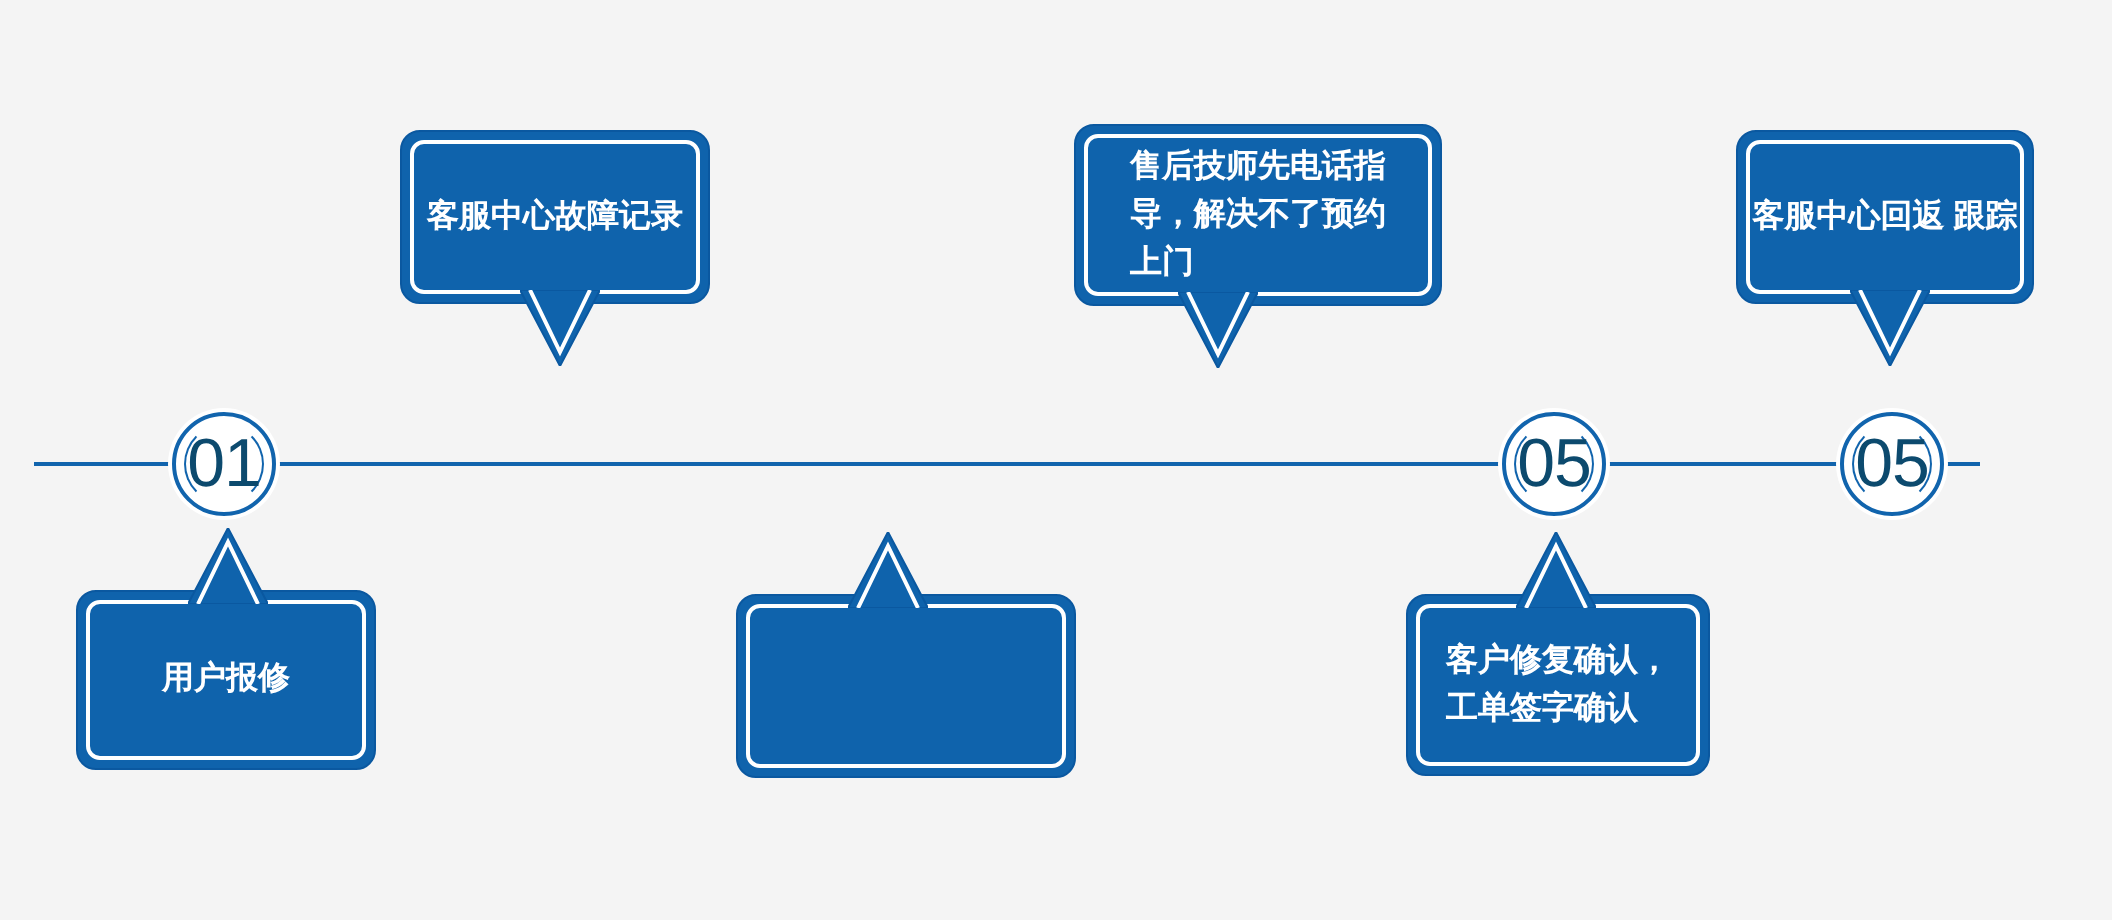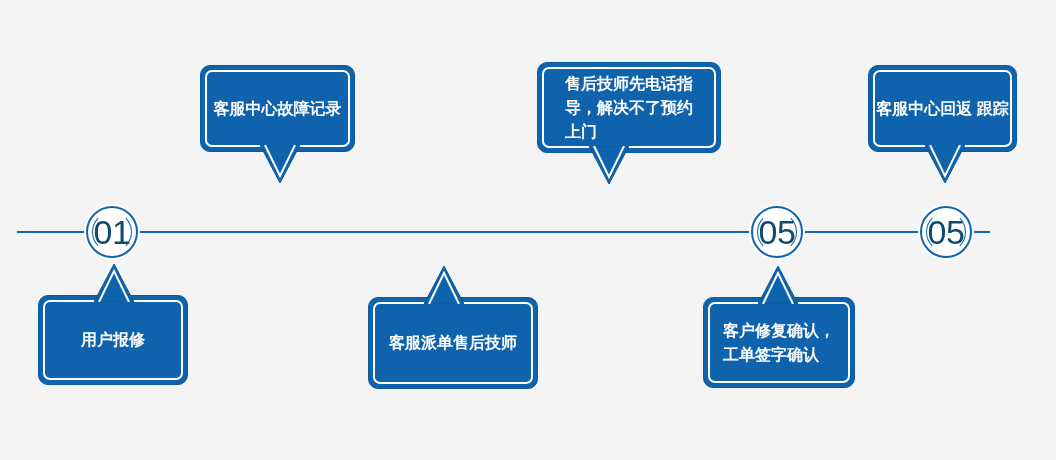--- a/index.html
+++ b/index.html
@@ -69,21 +69,20 @@
 
   <div class="bubble" style="left:38px;top:295px;width:150px;height:90px">
     <span class="bubble-text">用户报修</span>
     <svg class="pointer up" style="left:55px" width="40" height="38" viewBox="0 0 40 38">
       <polygon points="20,0 0,38 40,38" fill="#0f63ac" stroke="#0a58a0" stroke-width="1"></polygon>
       <path d="M5,38 L20,7 L35,38" stroke="#ffffff" stroke-width="2" fill="none"></path>
     </svg>
   </div>
 
   <div class="bubble" style="left:368px;top:297px;width:170px;height:92px">
-    <span class="bubble-text">客服派单售后技师</span>
     <svg class="pointer up" style="left:55px" width="40" height="38" viewBox="0 0 40 38">
       <polygon points="20,0 0,38 40,38" fill="#0f63ac" stroke="#0a58a0" stroke-width="1"></polygon>
       <path d="M5,38 L20,7 L35,38" stroke="#ffffff" stroke-width="2" fill="none"></path>
     </svg>
   </div>
 
   <div class="bubble" style="left:537px;top:62px;width:184px;height:91px">
     <span class="bubble-text">售后技师先电话指
 导，解决不了预约
 上门</span>

